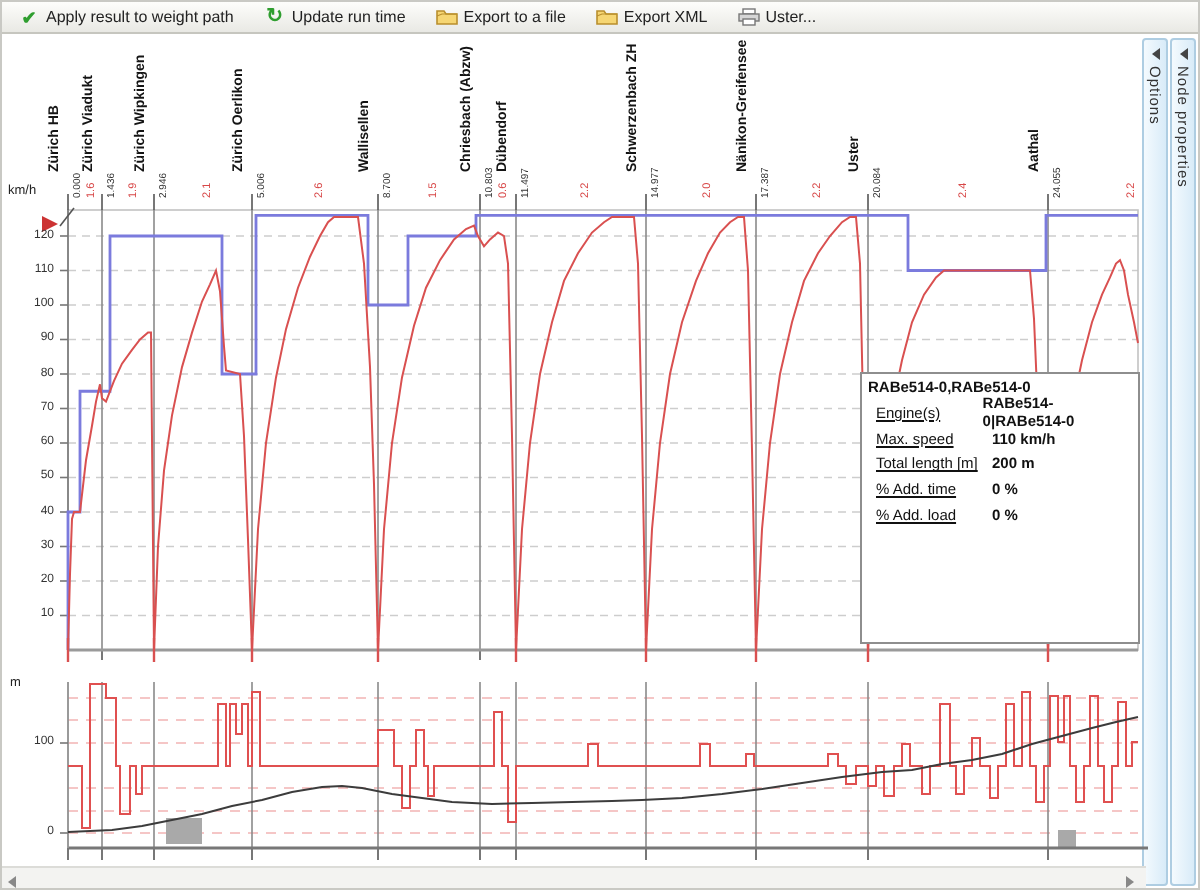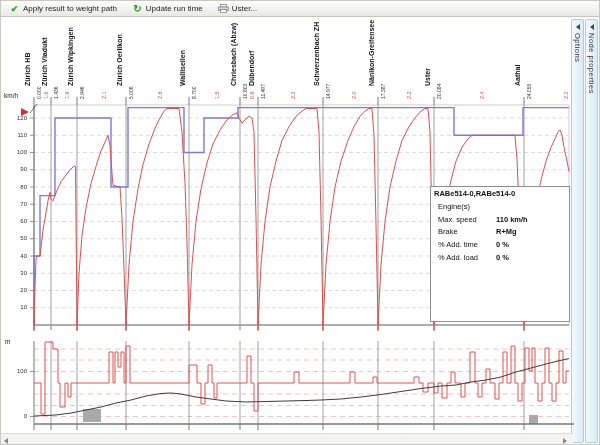--- a/index.html
+++ b/index.html
@@ -29,21 +29,21 @@
   .ytick{position:absolute;font-size:6px;color:#333;text-align:right;width:20px;}
   .unit-label{position:absolute;font-size:6.5px;color:#222;}
   
   #infobox{
     position:absolute;left:429px;top:185px;width:140px;height:136px;
     background:#ffffff;border:1px solid #8e8e8e;box-sizing:border-box;
     font-size:7.5px;color:#111;padding:2px 3px;z-index:30;
   }
   #infobox .title{font-weight:700;font-size:7.5px;margin-bottom:2px;}
   .inforow{display:flex;height:12.8px;align-items:center;}
-  .inforow .lbl{width:62px;padding-left:4px;box-sizing:border-box;}
+  .inforow .lbl{width:62px;padding-left:4px;box-sizing:border-box;text-decoration:underline;}
   .inforow .val{font-weight:700;}
   
   #sidepanel{position:absolute;right:0;top:17px;width:30px;height:428px;background:#ffffff;}
   .vtab{
     position:absolute;top:1px;width:13px;height:424px;
     background:linear-gradient(90deg,#f4fafe,#d8ebf8);
     border:1px solid #aecde2;border-radius:2px;box-sizing:border-box;
     display:flex;flex-direction:column;align-items:center;cursor:pointer;
   }
   .vtab .arrow{width:0;height:0;margin-top:4px;
@@ -64,20 +64,38 @@
 <div id="app">
 
   <div id="toolbar">
       <div class="tb-btn">
         <span class="tb-ico ico-check">✔</span>
         <span>Apply result to weight path</span>
       </div>
       <div class="tb-btn">
         <span class="tb-ico ico-refresh">↻</span>
         <span>Update run time</span>
+      </div>
+      <div class="tb-btn">
+        <span class="tb-ico">
+          <svg width="11" height="9" viewBox="0 0 11 9">
+            <path d="M0.5 2 L0.5 8 L10.5 8 L10.5 3 L5 3 L4 1.5 L0.5 1.5 Z" fill="#f6d673" stroke="#b98f2d" stroke-width="0.8"></path>
+            <path d="M0.5 4 L3 3 L10.5 3" fill="none" stroke="#b98f2d" stroke-width="0.6"></path>
+          </svg>
+        </span>
+        <span>Export to a file</span>
+      </div>
+      <div class="tb-btn">
+        <span class="tb-ico">
+          <svg width="11" height="9" viewBox="0 0 11 9">
+            <path d="M0.5 2 L0.5 8 L10.5 8 L10.5 3 L5 3 L4 1.5 L0.5 1.5 Z" fill="#f6d673" stroke="#b98f2d" stroke-width="0.8"></path>
+            <path d="M0.5 4 L3 3 L10.5 3" fill="none" stroke="#b98f2d" stroke-width="0.6"></path>
+          </svg>
+        </span>
+        <span>Export XML</span>
       </div>
       <div class="tb-btn">
         <span class="tb-ico">
           <svg width="11" height="9" viewBox="0 0 11 9">
             <rect x="2.5" y="0.5" width="6" height="2.5" fill="#fff" stroke="#777" stroke-width="0.7"></rect>
             <rect x="0.5" y="3" width="10" height="3.5" fill="#d6d6d6" stroke="#777" stroke-width="0.7"></rect>
             <rect x="2.5" y="5.5" width="6" height="3" fill="#fff" stroke="#777" stroke-width="0.7"></rect>
           </svg>
         </span>
         <span>Uster...</span>
@@ -246,28 +264,29 @@
       <div class="rot runtime" style="left: 404px; top: 98px;">2.2</div>
       <div class="rot runtime" style="left: 477px; top: 98px;">2.4</div>
       <div class="rot runtime" style="left: 561px; top: 98px;">2.2</div>
     </div>
 
   <div id="infobox">
     <div class="title">RABe514-0,RABe514-0</div>
     <div id="inforows">
         <div class="inforow">
           <div class="lbl">Engine(s)</div>
+          <div class="val">RABe514-0|RABe514-0</div>
         </div>
         <div class="inforow">
           <div class="lbl">Max. speed</div>
           <div class="val">110 km/h</div>
         </div>
         <div class="inforow">
-          <div class="lbl">Brake</div>
-          <div class="val">R+Mg</div>
+          <div class="lbl">Total length [m]</div>
+          <div class="val">200 m</div>
         </div>
         <div class="inforow">
           <div class="lbl">% Add. time</div>
           <div class="val">0 %</div>
         </div>
         <div class="inforow">
           <div class="lbl">% Add. load</div>
           <div class="val">0 %</div>
         </div>
       </div>

